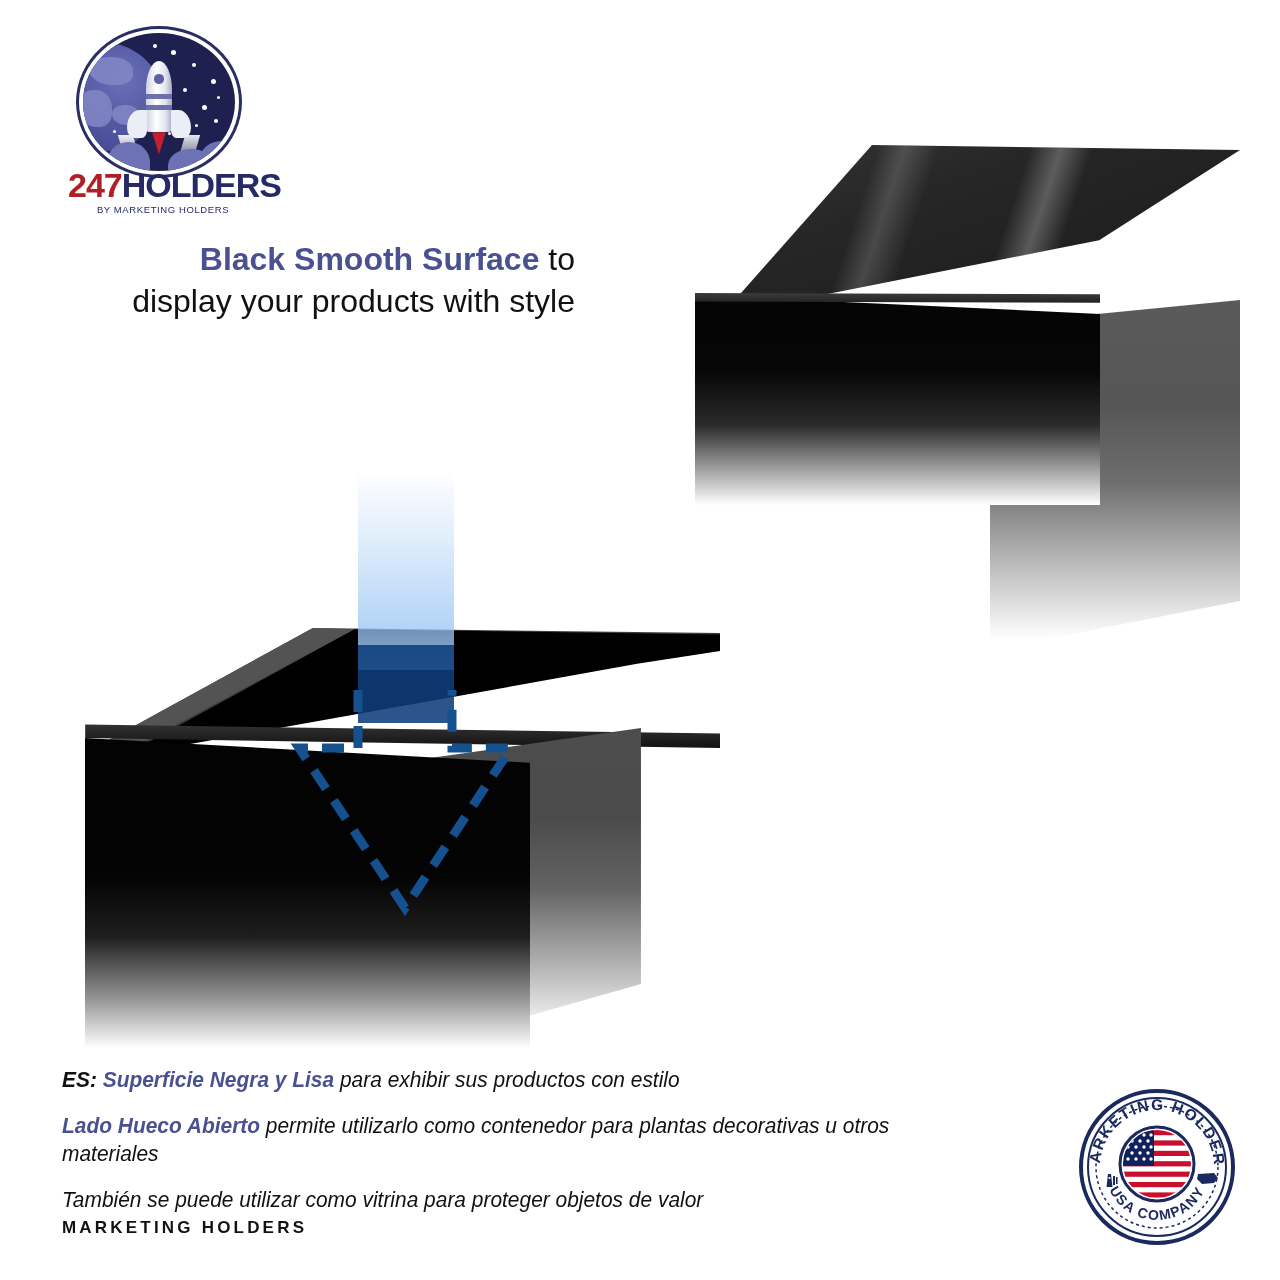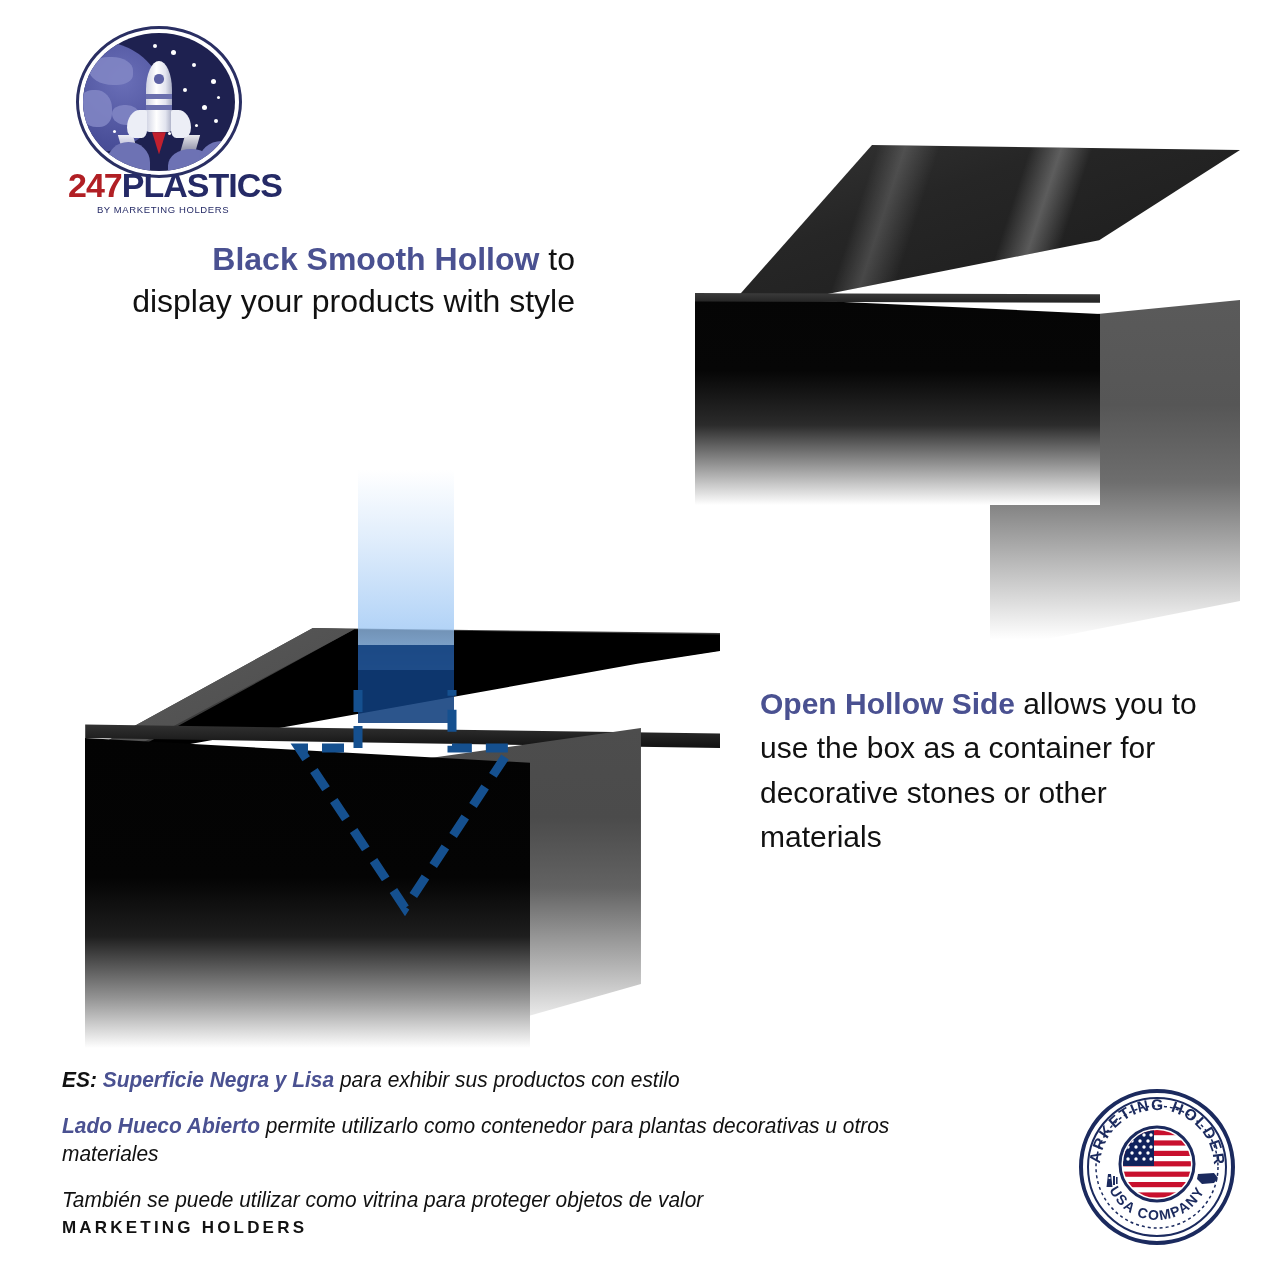--- a/index.html
+++ b/index.html
@@ -437,21 +437,21 @@
           <div class="cloud-blob" style="left:-6%;width:34%;height:64%;"></div>
           <div class="cloud-blob" style="left:16%;width:28%;height:86%;"></div>
           <div class="cloud-blob" style="left:56%;width:30%;height:70%;"></div>
           <div class="cloud-blob" style="left:76%;width:30%;height:88%;"></div>
         </div>
       </div>
     </div>
 
     <div id="logo-wordmark">
       <div class="wm-main">
-        <span class="wm-321">247</span><span class="wm-plastics">PLASTICS</span>
+        <span class="wm-321">247</span><span class="wm-plastics">HOLDERS</span>
       </div>
       <div class="wm-sub">BY MARKETING HOLDERS</div>
     </div>
   </div>
 
   <div id="box-top">
     <div id="box-top-face"></div>
     <div id="box-top-side"></div>
     <div id="box-top-front"></div>
     <div id="box-top-front-lip"></div>
@@ -467,26 +467,23 @@
   </div>
 
   <div id="beam"></div>
   <div id="beam-inner"></div>
 
   <svg id="arrow-dashed" viewBox="0 0 240 230">
     <path d="M 73 0 L 73 58 L 14 58 L 120 218 L 226 58 L 167 58 L 167 0" fill="none" stroke="#15508f" stroke-width="9" stroke-dasharray="22 14" stroke-linecap="butt" stroke-linejoin="miter"></path>
   </svg>
 
   <div id="callout-top">
-    <span class="hl">Black Smooth Hollow</span><span> to display your products with style</span>
+    <span class="hl">Black Smooth Surface</span><span> to display your products with style</span>
   </div>
 
-  <div id="callout-right">
-    <span class="hl">Open Hollow Side</span><span> allows you to use the box as a container for decorative stones or other materials</span>
-  </div>
 
   <div id="spanish">
     <div class="es-line">
       <span class="prefix">ES:</span>
       <span class="hl">Superficie Negra y Lisa</span><span> para exhibir sus productos con estilo</span>
     </div>
     <div class="es-line">
       <span class="hl">Lado Hueco Abierto</span><span> permite utilizarlo como contenedor para plantas decorativas u otros materiales</span>
     </div>
     <div class="es-line">También se puede utilizar como vitrina para proteger objetos de valor</div>

